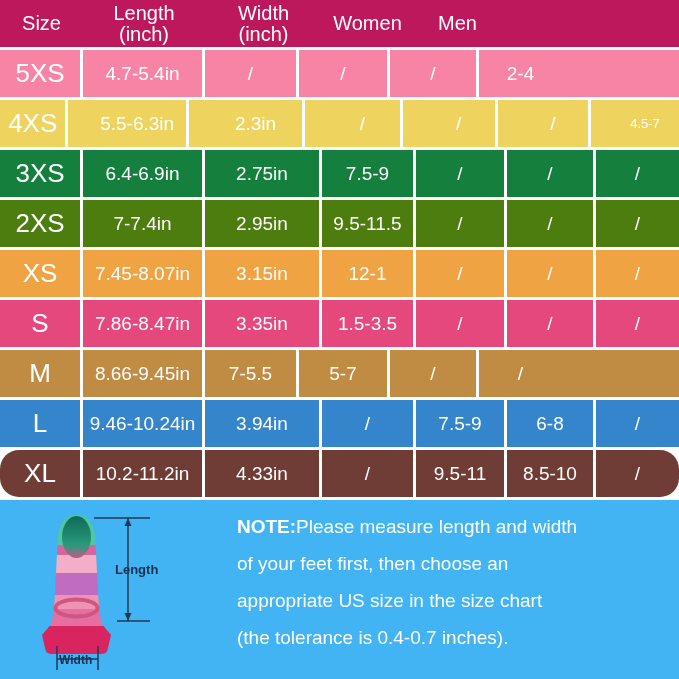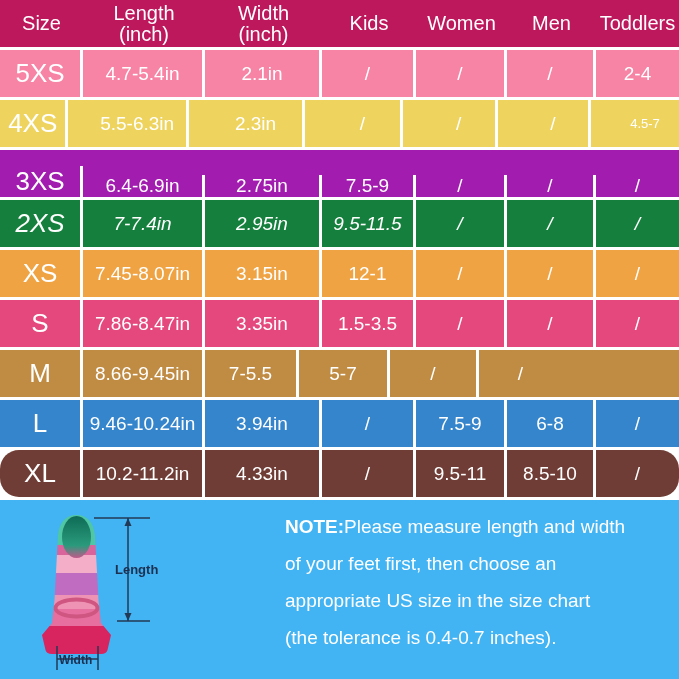--- a/index.html
+++ b/index.html
@@ -39,83 +39,76 @@
   .c5{width:89px;}
   .c6{width:83px;}
 
   
   .bottom{position:relative;height:179px;overflow:hidden;}
   .fin-svg{position:absolute;left:18px;top:4px;}
   .note{
     position:absolute;left:237px;top:8px;color:#ffffff;
     font-size:19px;
   }
-  .note-line{line-height:37px;white-space:nowrap;margin-left:48px;}
+  .note-line{line-height:37px;white-space:nowrap;}
   .note-line b{font-weight:bold;}
 </style>
 </head>
 <body>
 
 <div class="page">
 
   <header class="hrow" id="hrow" style="background: #be185d;">
       <div class="hcell c0">
         <div>Size</div>
       </div>
       <div class="hcell c1">
         <div>Length</div>
         <div>(inch)</div>
       </div>
       <div class="hcell c2">
         <div>Width</div>
         <div>(inch)</div>
       </div>
-      <div class="hcell c3">
-        <div>Kids</div>
-      </div>
       <div class="hcell c4">
         <div>Women</div>
       </div>
       <div class="hcell c5">
         <div>Men</div>
-      </div>
-      <div class="hcell c6">
-        <div>Toddlers</div>
       </div>
     </header>
 
   <div id="body-rows">
       <div class="row" style="background: rgb(247, 132, 165);">
         <div class="cell c0">5XS</div>
         <div class="cell c1">4.7-5.4in</div>
-        <div class="cell c2">2.1in</div>
         <div class="cell c3">/</div>
         <div class="cell c4">/</div>
         <div class="cell c5">/</div>
         <div class="cell c6">2-4</div>
       </div>
       <div class="row" style="background: rgb(238, 212, 94); gap: 20px;">
         <div class="cell c0">4XS</div>
         <div class="cell c1">5.5-6.3in</div>
         <div class="cell c2">2.3in</div>
         <div class="cell c3">/</div>
         <div class="cell c4">/</div>
         <div class="cell c5">/</div>
         <div class="cell c6">4.5-7</div>
       </div>
-      <div class="row" style="background: #a21caf; align-items: flex-end;">
+      <div class="row" style="background: #15803d;">
         <div class="cell c0">3XS</div>
         <div class="cell c1">6.4-6.9in</div>
         <div class="cell c2">2.75in</div>
         <div class="cell c3">7.5-9</div>
         <div class="cell c4">/</div>
         <div class="cell c5">/</div>
         <div class="cell c6">/</div>
       </div>
-      <div class="row" style="background: #15803d; font-style: italic;">
+      <div class="row" style="background: #4d7c0f;">
         <div class="cell c0">2XS</div>
         <div class="cell c1">7-7.4in</div>
         <div class="cell c2">2.95in</div>
         <div class="cell c3">9.5-11.5</div>
         <div class="cell c4">/</div>
         <div class="cell c5">/</div>
         <div class="cell c6">/</div>
       </div>
       <div class="row" style="background: rgb(240, 163, 66);">
         <div class="cell c0">XS</div>

